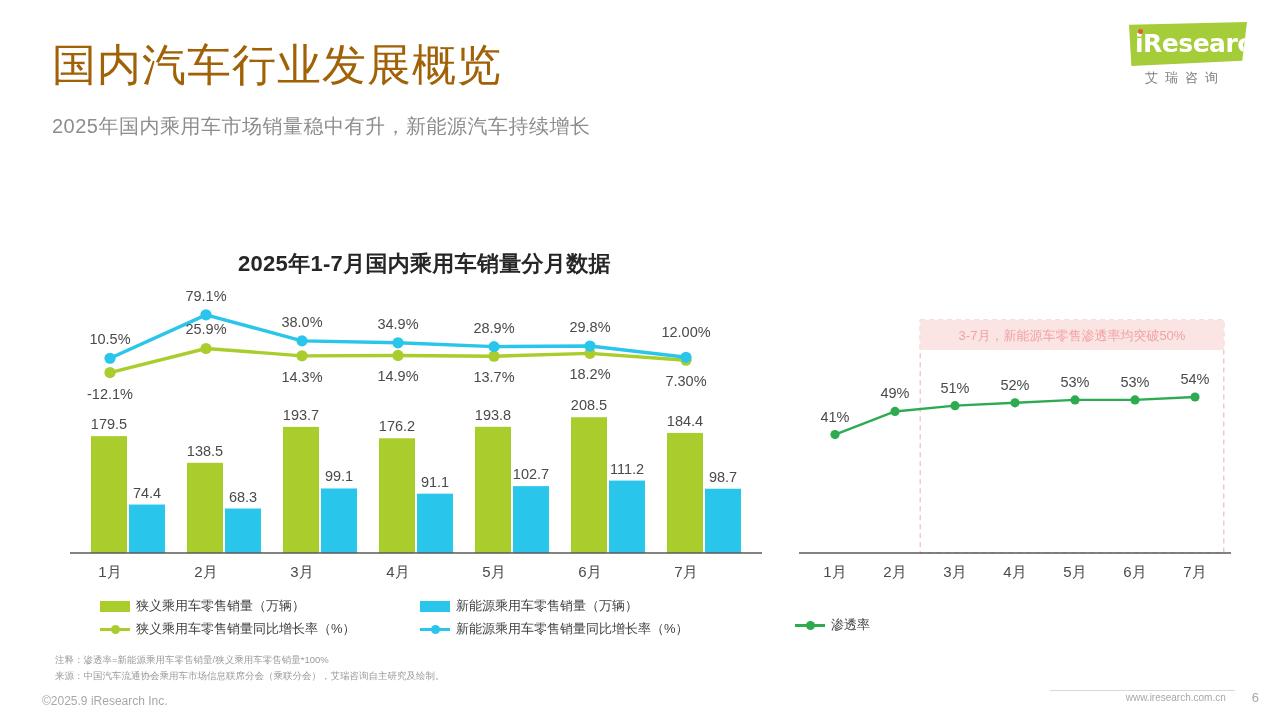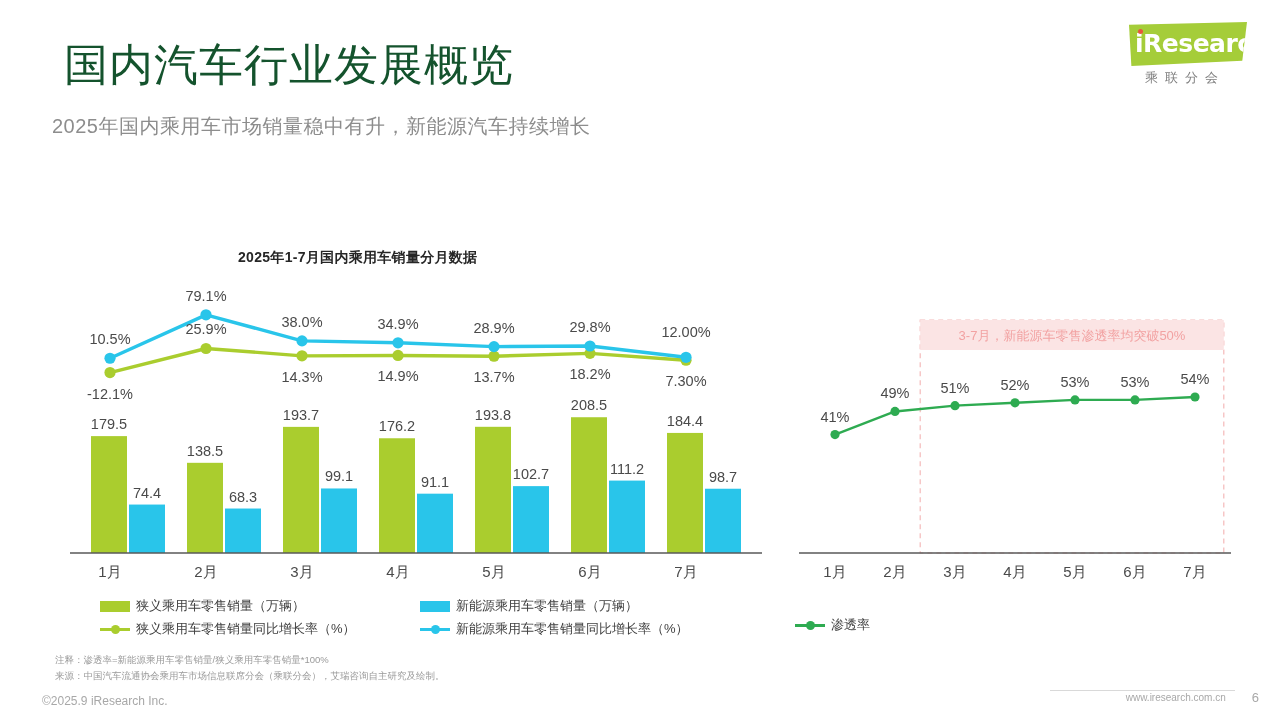--- a/index.html
+++ b/index.html
@@ -27,39 +27,39 @@
   .logo-dot {
     position: absolute; left: 9px; top: 7px;
     width: 5px; height: 5px; border-radius: 50%; background: #e8573f;
   }
   .logo-cn {
     margin-top: 3px; font-size: 13px; color: #7f7f7f;
     letter-spacing: 7px; text-align: center; width: 112px;
   }
 
   .title {
-    position: absolute; left: 64px; top: 40px;
-    font-size: 44px; color: #14532d; font-weight: 500;
+    position: absolute; left: 52px; top: 40px;
+    font-size: 44px; color: #a16207; font-weight: 500;
     letter-spacing: 1px; line-height: 1.15;
   }
   .subtitle {
     position: absolute; left: 52px; top: 113px;
     font-size: 20px; color: #8d8d8d; letter-spacing: 0.5px;
   }
 
   
   .body-text {
     position: absolute; left: 66px; top: 176px; width: 1145px;
     font-size: 13.2px; color: #3e3e3e; line-height: 1.75;
     text-align: justify;
   }
 
   
   .chart-title {
-    position: absolute; font-size: 14px; font-weight: bold; color: #262626;
+    position: absolute; font-size: 22px; font-weight: bold; color: #262626;
     letter-spacing: 0.3px;
   }
   #left-title  { left: 238px; top: 249px; }
   #right-title { left: 826px; top: 249px; }
 
   .chart-box { position: absolute; }
   #left-chart  { left: 66px;  top: 285px; width: 700px; height: 300px; }
   #right-chart { left: 795px; top: 285px; width: 440px; height: 300px; }
 
   svg { display: block; }
@@ -109,21 +109,21 @@
 </head>
 <body>
 
 <div class="page">
 
   <div class="logo-wrap">
     <div class="logo-shape">
       <span class="logo-text">iResearch</span>
       <span class="logo-dot"></span>
     </div>
-    <div class="logo-cn">乘联分会</div>
+    <div class="logo-cn">艾瑞咨询</div>
   </div>
 
   <div class="title">国内汽车行业发展概览</div>
   <div class="subtitle">2025年国内乘用车市场销量稳中有升，新能源汽车持续增长</div>
 
 
   <div class="chart-title" id="left-title">2025年1-7月国内乘用车销量分月数据</div>
   <div class="chart-box" id="left-chart">
     <svg width="700" height="300" viewBox="0 0 700 300">
       <g id="left-plot">

